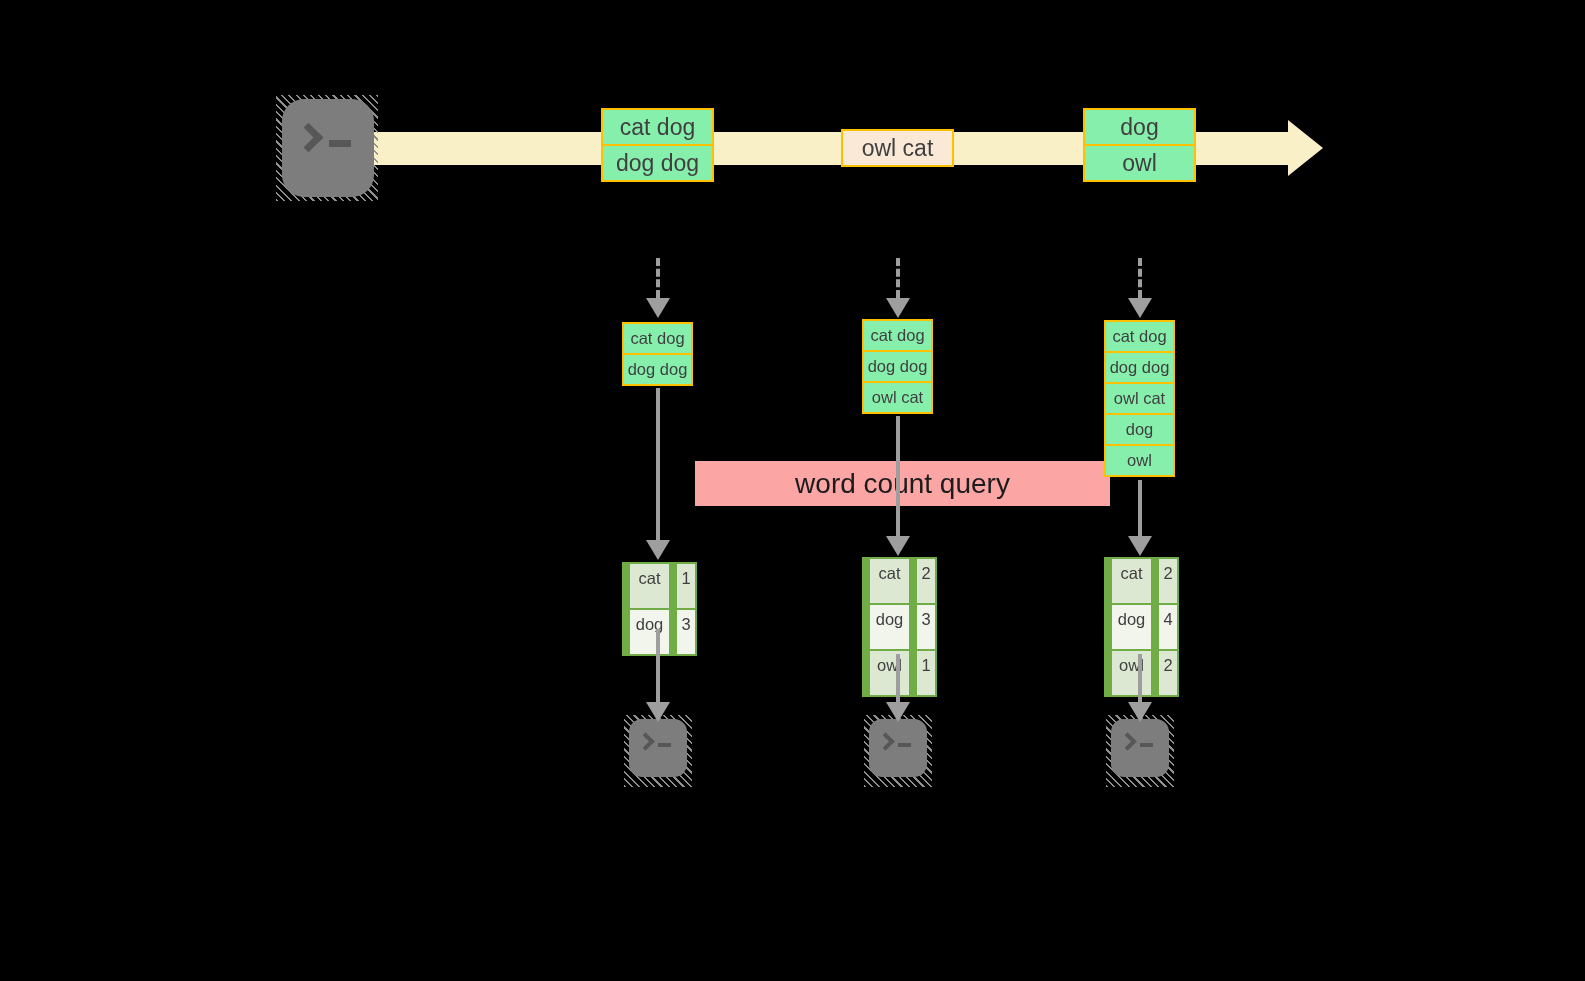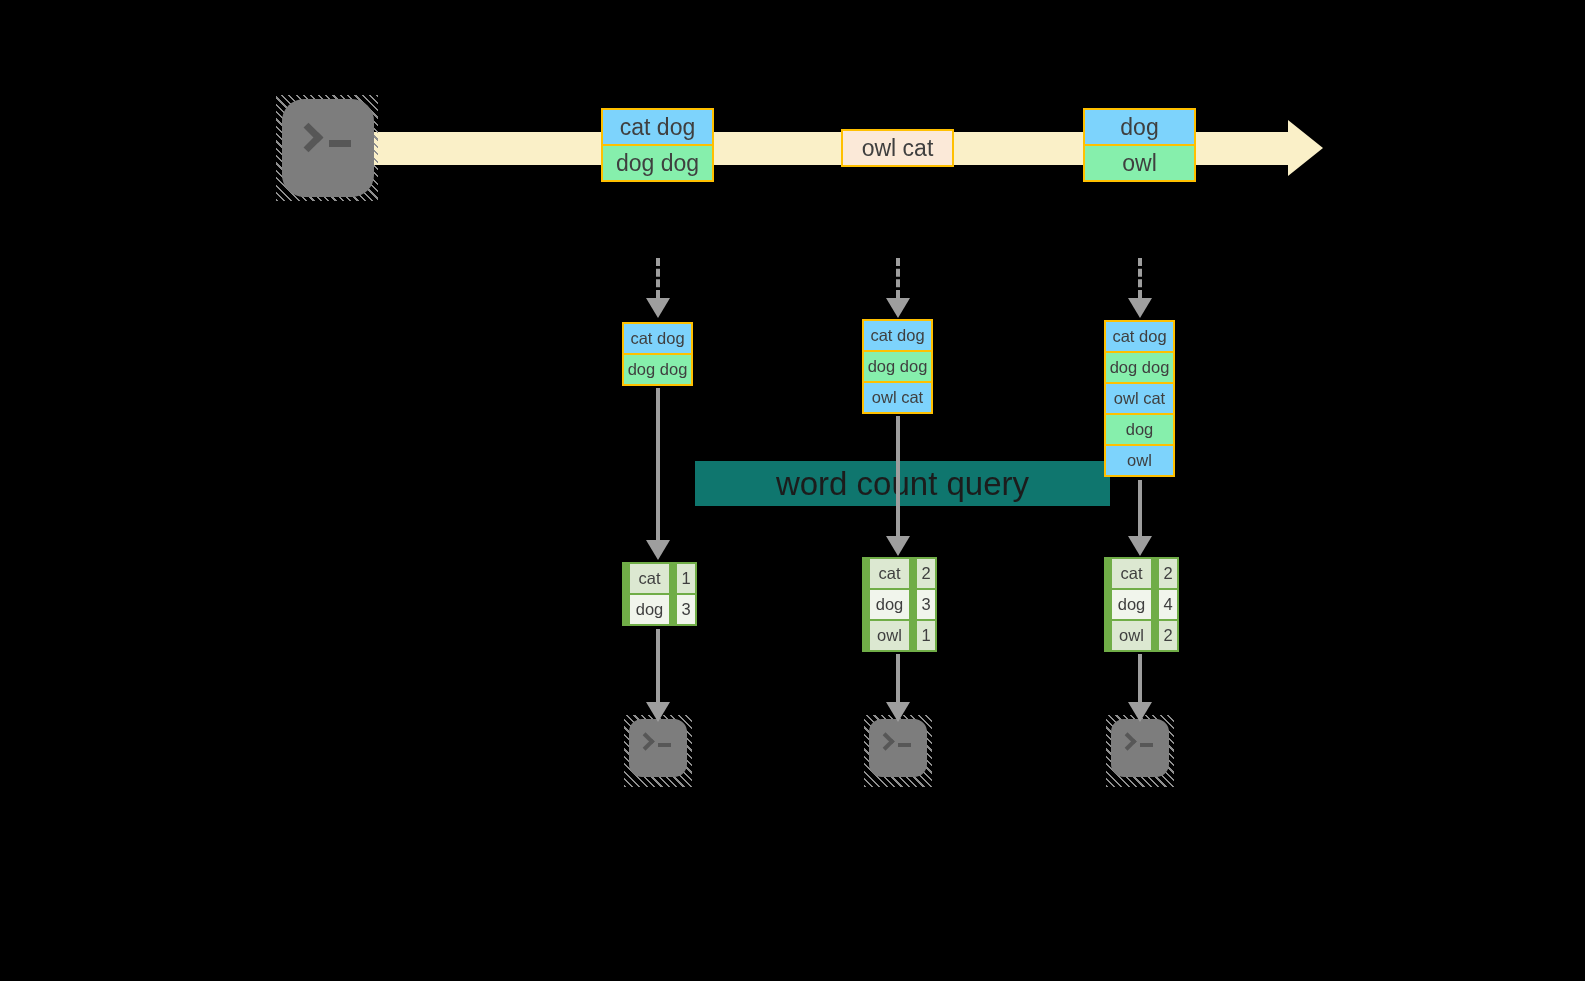--- a/index.html
+++ b/index.html
@@ -30,21 +30,21 @@
   .sm .chev{width:9px;height:9px;border-width:4px 4px 0 0;}
   .sm .uscore{width:13px;height:4px;margin-bottom:1px;}
   .term.sink1{left:624px;top:715px;}
   .term.sink2{left:864px;top:715px;}
   .term.sink3{left:1106px;top:715px;}
 
   
   .ebox{position:absolute;border:2.5px solid #FFC000;z-index:3;}
   .ebox .cell{width:109px;height:34px;line-height:34px;text-align:center;font-size:23px;color:#3F3F3F;}
   .ebox .cell + .cell{border-top:2.5px solid #FFC000;}
-  .fill-a{background:#7dd3fc;}
+  .fill-a{background:#86efac;}
   .fill-b{background:#86efac;}
   .fill-c{background:#FBE9D8;}
   .ebox.b1{left:601px;top:108px;}
   .ebox.b2{left:841px;top:129px;}
   .ebox.b3{left:1083px;top:108px;}
 
   
   .dash-line{position:absolute;width:0;height:40px;border-left:4px dashed #9E9E9E;z-index:2;}
   .arrow-head{position:absolute;width:0;height:0;z-index:2;
               border-left:12px solid transparent;border-right:12px solid transparent;border-top:20px solid #9E9E9E;}
@@ -63,27 +63,27 @@
   
   .sline{position:absolute;width:4px;background:#9E9E9E;z-index:5;}
   .l1{left:656px;top:388px;height:152px;} .lh1{left:646px;top:540px;z-index:5;}
   .l2{left:896px;top:416px;height:120px;} .lh2{left:886px;top:536px;z-index:5;}
   .l3{left:1138px;top:480px;height:56px;} .lh3{left:1128px;top:536px;z-index:5;}
   .o1{left:656px;top:629px;height:73px;} .oh1{left:646px;top:702px;z-index:5;}
   .o2{left:896px;top:654px;height:48px;} .oh2{left:886px;top:702px;z-index:5;}
   .o3{left:1138px;top:654px;height:48px;} .oh3{left:1128px;top:702px;z-index:5;}
 
   
-  .query{position:absolute;left:695px;top:461px;width:415px;height:45px;background:#0f766e;z-index:2;
-         display:flex;align-items:center;justify-content:center;font-size:33px;color:#1C1C1C;}
+  .query{position:absolute;left:695px;top:461px;width:415px;height:45px;background:#fca5a5;z-index:2;
+         display:flex;align-items:center;justify-content:center;font-size:28px;color:#1C1C1C;}
 
   
   .rtable{position:absolute;border:2.5px solid #70AD47;background:#70AD47;display:grid;
           grid-template-columns:45px 24px;gap:2px;z-index:4;}
-  .rtable .tc{height:29px;line-height:29px;text-align:center;font-size:16.5px;color:#3F3F3F;margin-left:6px;}
+  .rtable .tc{height:44px;line-height:29px;text-align:center;font-size:16.5px;color:#3F3F3F;margin-left:6px;}
   .row-a{background:#DCE8D1;}
   .row-b{background:#F1F5EC;}
   .rtable.t1{left:622px;top:562px;}
   .rtable.t2{left:862px;top:557px;}
   .rtable.t3{left:1104px;top:557px;}
 </style>
 </head>
 <body>
 
 <div class="canvas">

